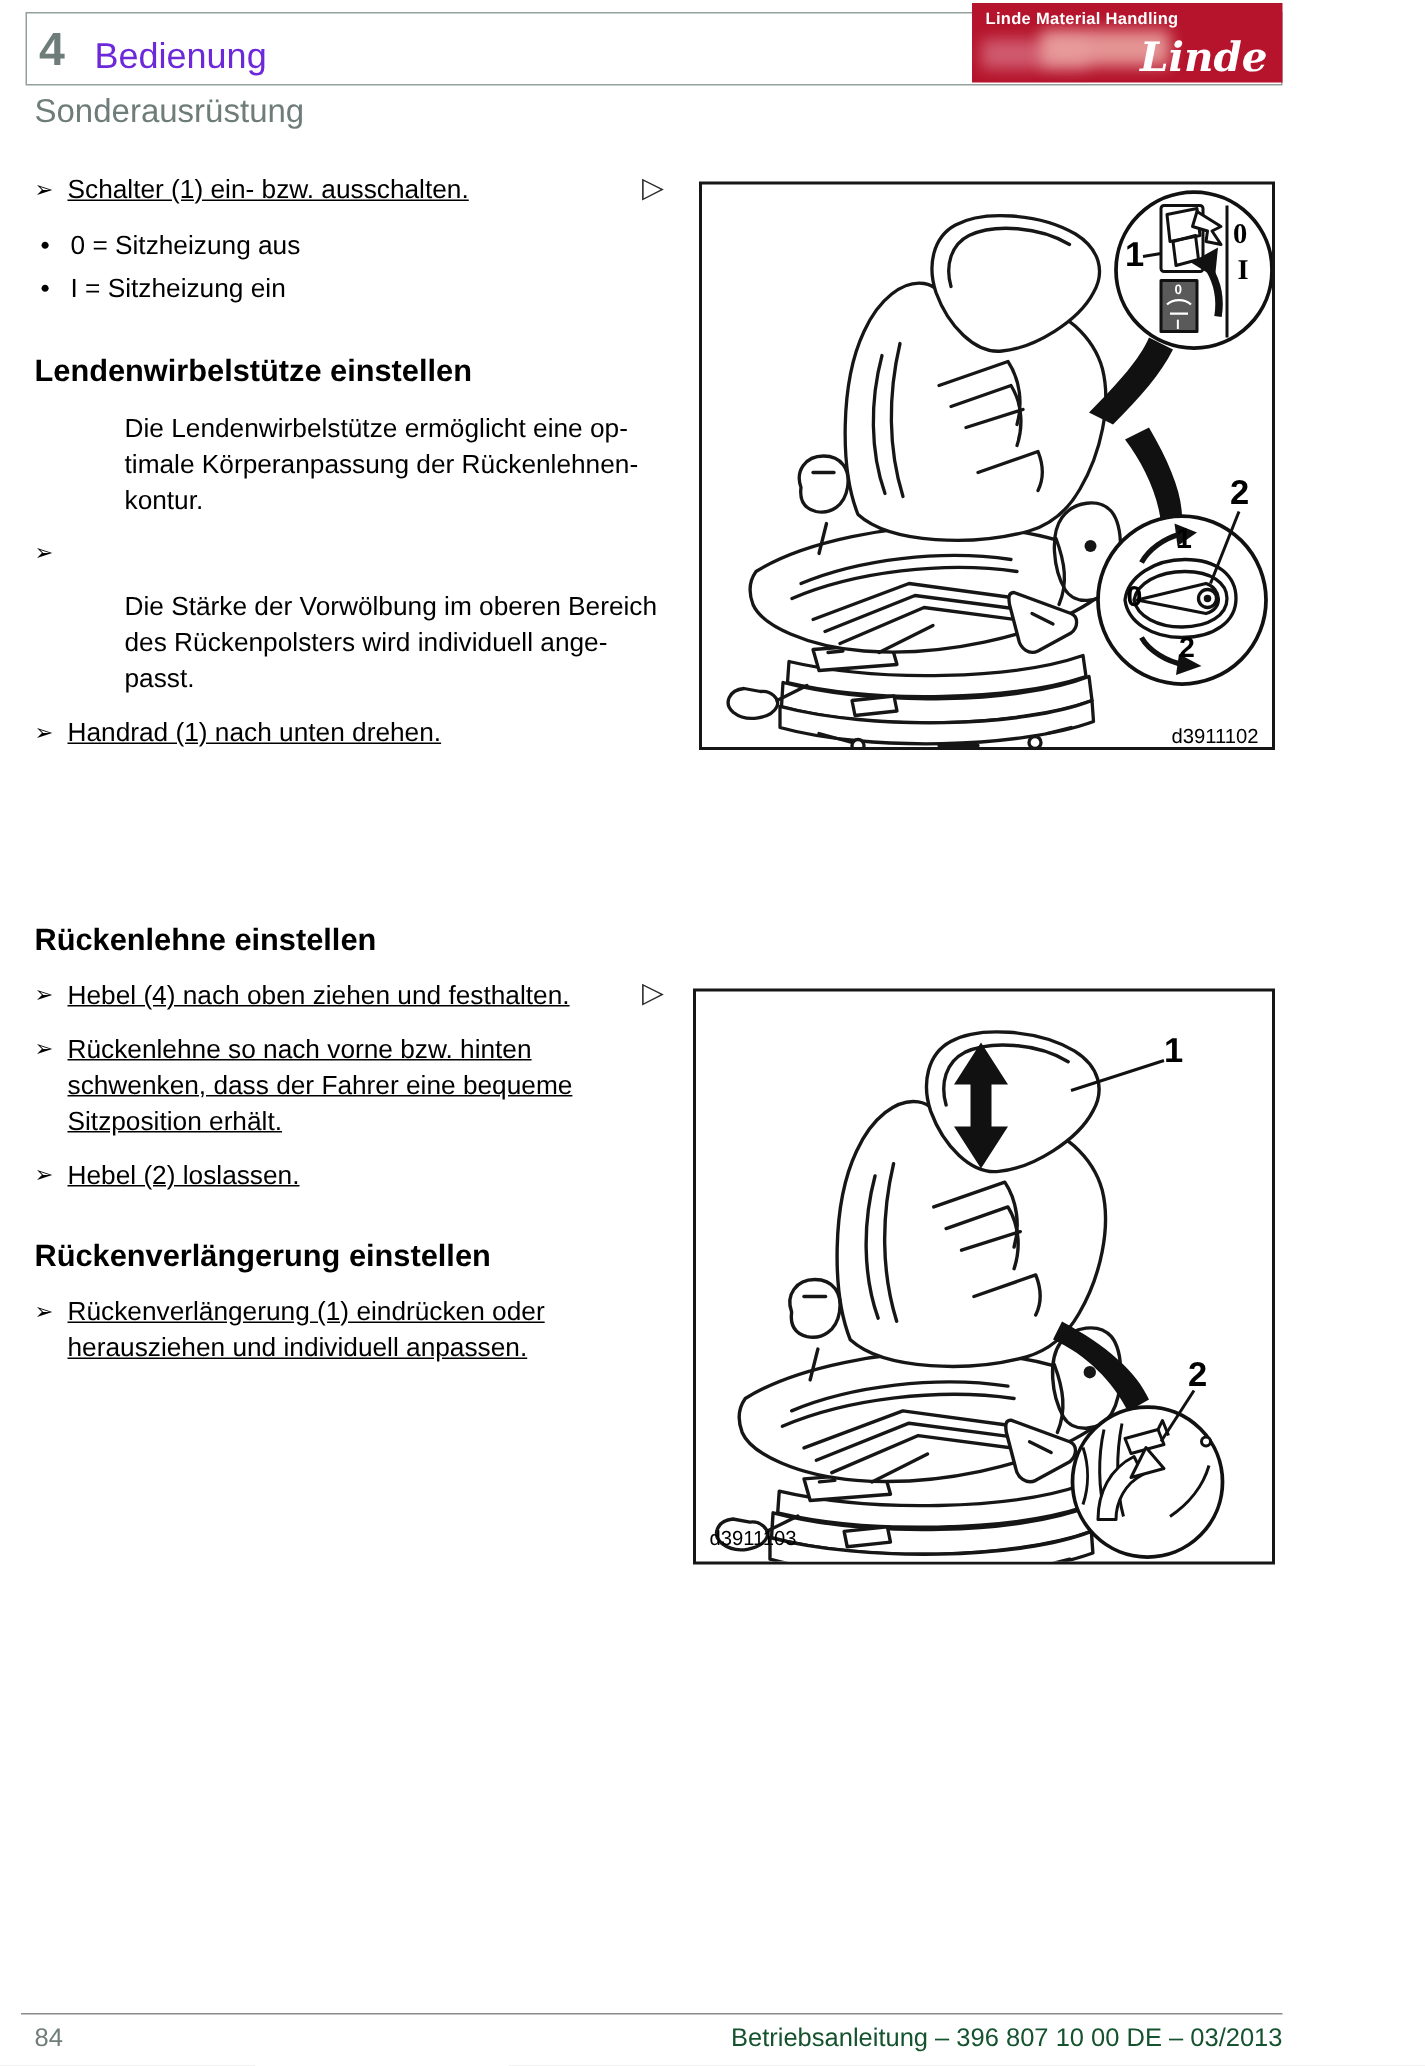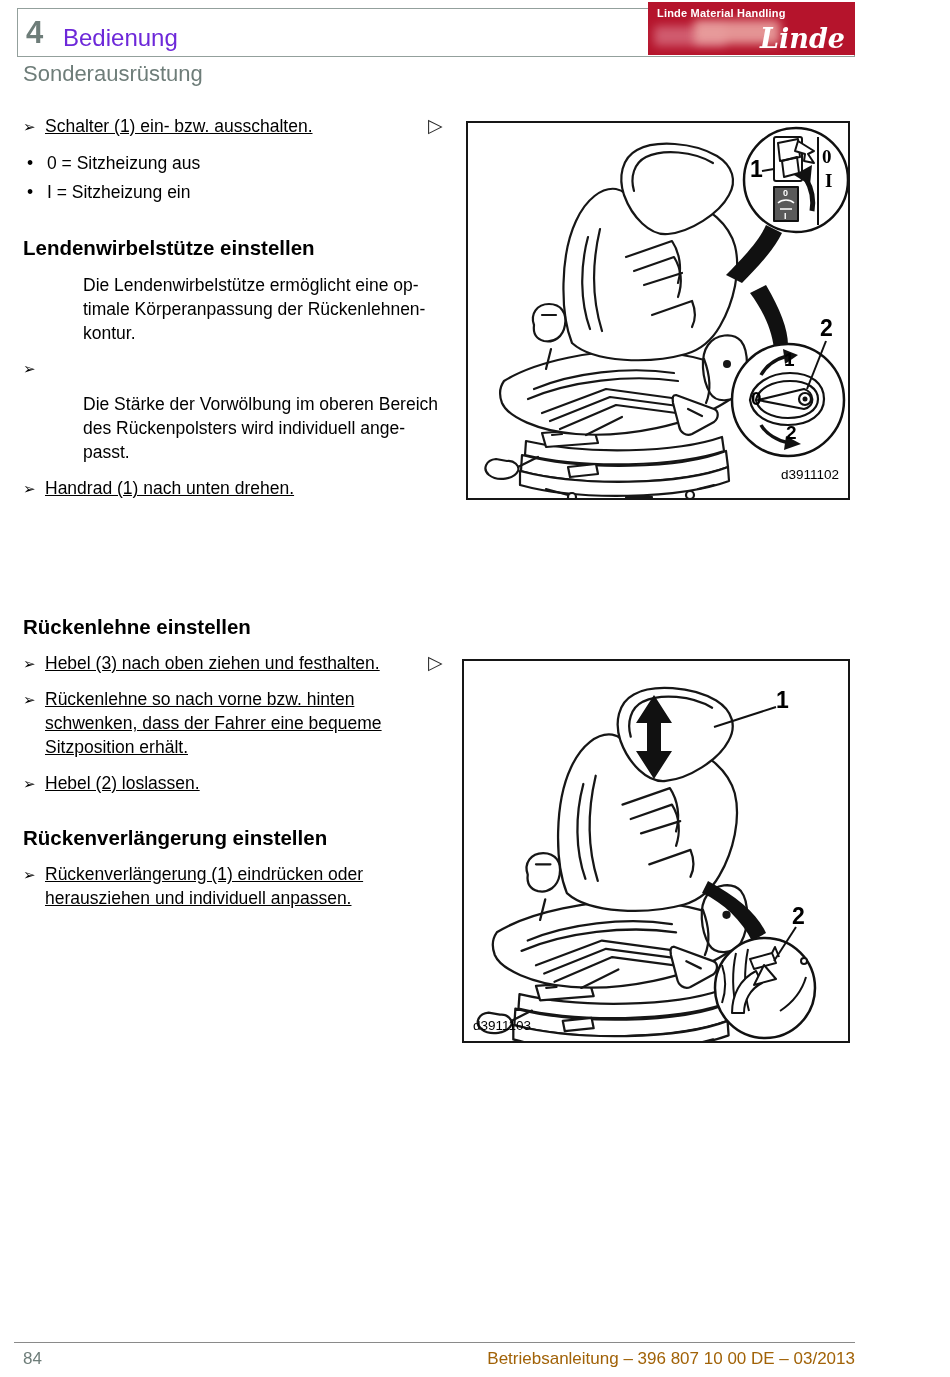--- a/index.html
+++ b/index.html
@@ -42,33 +42,33 @@
   .bullet-item .marker { width:20px; flex:none; }
   .cont-marker { position:absolute; font-size:19px; color:#2b2b2b; }
 
   
   .figure { position:absolute; border:2px solid #161616; background:#fff;
             box-sizing:border-box; }
   #fig1 { left:466px; top:121px; width:384px; height:379px; }
   #fig2 { left:462px; top:659px; width:388px; height:384px; }
   .figure svg.art { position:absolute; left:0; top:0; }
   .fig-code { position:absolute; font-size:13.5px; color:#000; }
-  #fig1 .fig-code { right:9px; bottom:16px;margin-left:48px; }
+  #fig1 .fig-code { right:9px; bottom:0;margin-left:48px; }
   #fig2 .fig-code { left:9px; bottom:8px; }
   .callout-num { position:absolute; font-weight:bold; font-size:23px; line-height:1; }
   .pos-mark { position:absolute; font-weight:bold; font-size:19px; line-height:1;
               font-family:"Liberation Serif","DejaVu Serif",serif; }
   .wheel-mark { position:absolute; font-weight:bold; font-size:19px; line-height:1; }
   .plate-mark { position:absolute; color:#fff; font-size:9px; line-height:1; font-weight:bold; }
 
   
   .footer-rule { position:absolute; left:14px; top:1342px; width:841px; height:0;
                  border-top:1.5px solid #8a8a8a; }
   .footer-page { position:absolute; left:23px; top:1349px; font-size:17px; color:#6e7d79; }
-  .footer-ref  { position:absolute; right:95px; top:1349px; font-size:17px; color:#a16207; }
+  .footer-ref  { position:absolute; right:95px; top:1349px; font-size:17px; color:#14532d; }
 </style>
 </head>
 <body>
 
 <svg width="0" height="0" style="position:absolute">
   <defs>
     <g id="seat" stroke="#161616" stroke-width="2.2" fill="none" stroke-linejoin="round" stroke-linecap="round">
 
       <path fill="#fff" d="M50,304 C110,318 200,316 246,300 L248,314 C200,330 108,332 49,318 Z"></path>
       <path fill="#fff" d="M46,318 C108,334 204,332 250,314 L252,330 C202,348 104,350 45,334 Z"></path>
@@ -160,21 +160,21 @@
 
   <div class="step" style="top:476px">
     <span class="marker">➢</span>
     <span class="txt">Handrad (1) nach unten drehen.</span>
   </div>
 
   <div class="h2" style="top:615px">Rückenlehne einstellen</div>
 
   <div class="step" style="top:651px">
     <span class="marker">➢</span>
-    <span class="txt">Hebel (3) nach oben ziehen und festhalten.</span>
+    <span class="txt">Hebel (4) nach oben ziehen und festhalten.</span>
   </div>
   <span class="cont-marker" style="left:428px; top:651px">▷</span>
 
   <div class="step" style="top:687px">
     <span class="marker">➢</span>
     <span class="txt">Rückenlehne so nach vorne bzw.  hinten
 schwenken, dass der Fahrer eine bequeme
 Sitzposition erhält.</span>
   </div>
 

